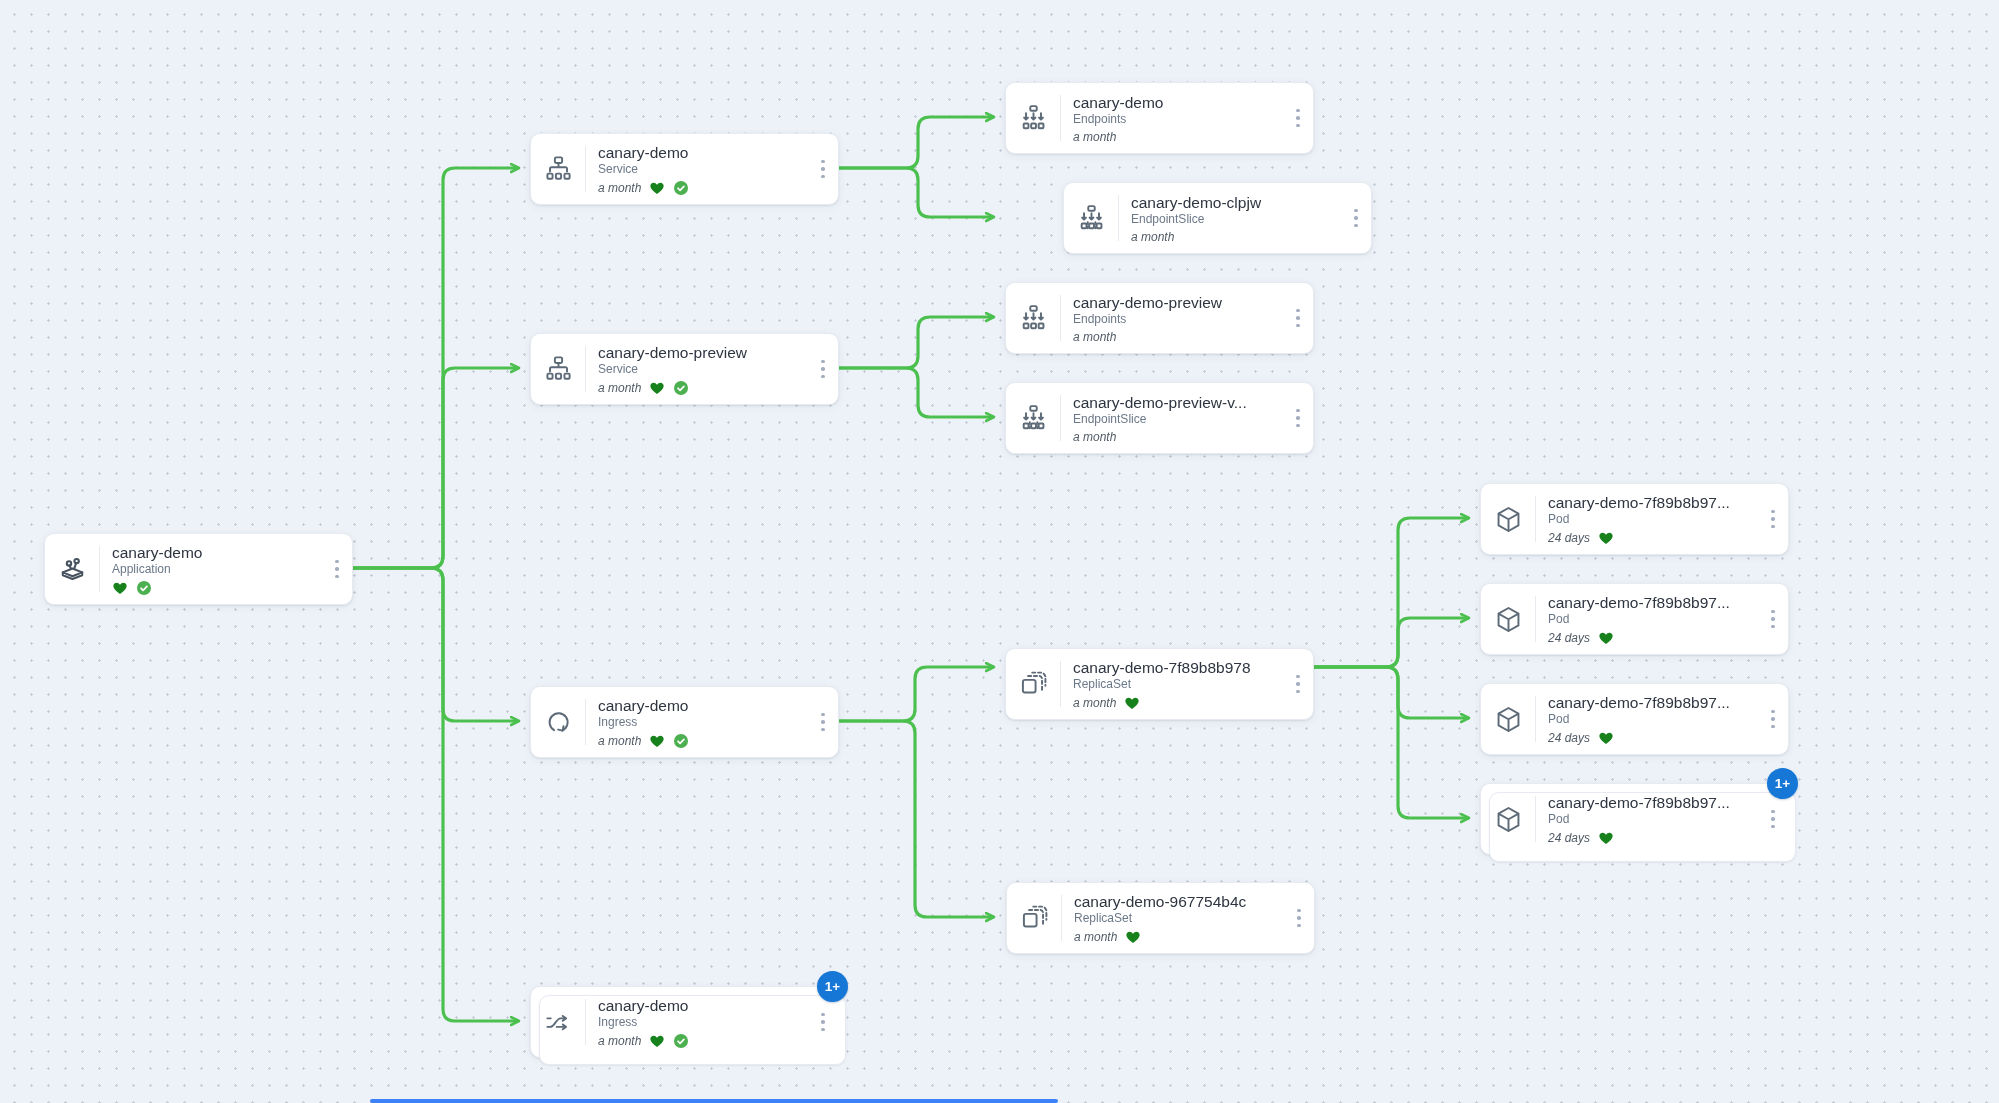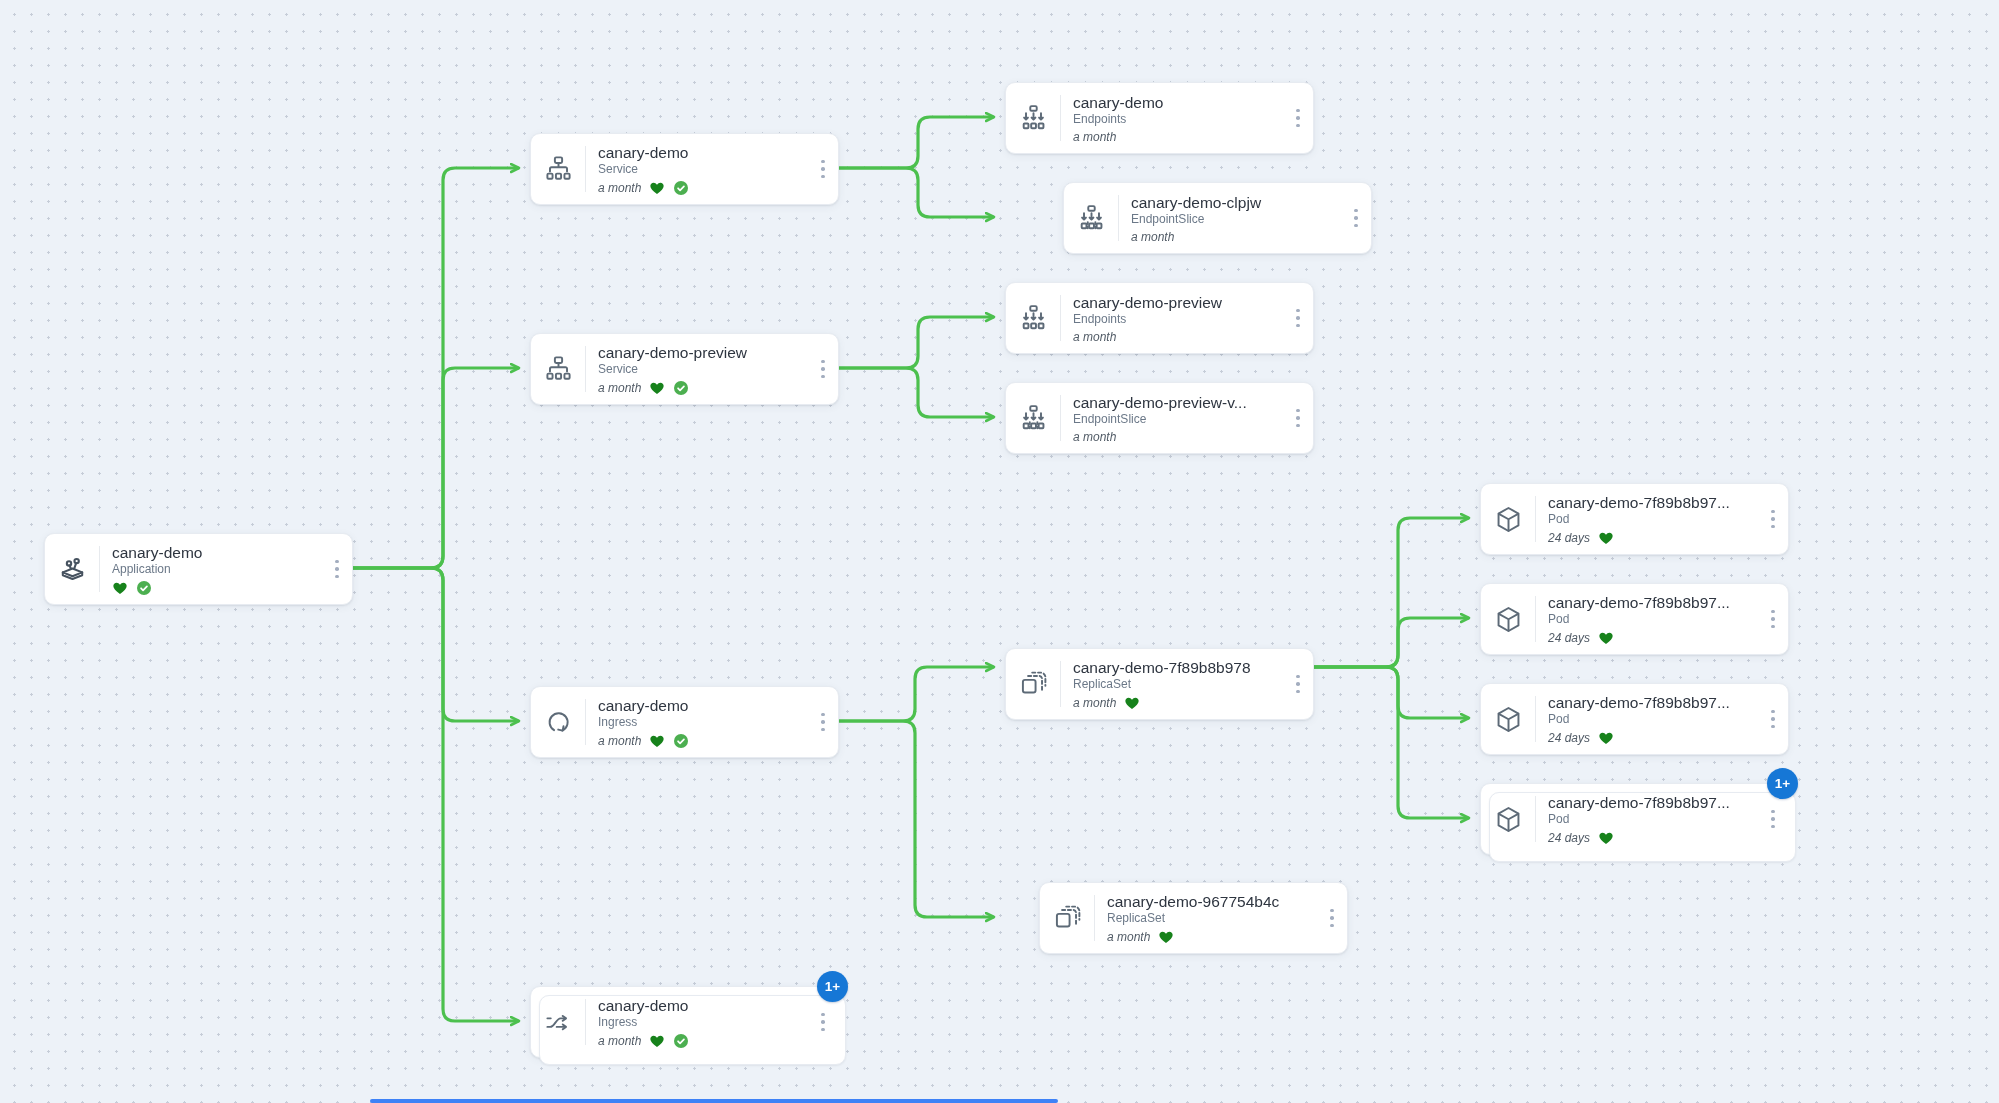--- a/index.html
+++ b/index.html
@@ -374,21 +374,21 @@
         </svg>
     </div>
   </div>
   <div class="kebab">
       <i></i>
       <i></i>
       <i></i>
     </div>
 </div>
 
-<div class="node" style="left:1039px;top:882px">
+<div class="node" style="left:1006px;top:882px">
   <div class="icon-cell">
       <svg class="kicon">
         <use href="#i-replicaset"></use>
       </svg>
     </div>
   <div class="vdiv"></div>
   <div class="content">
     <div class="title">canary-demo-967754b4c</div>
     <div class="kind">ReplicaSet</div>
     <div class="meta">

